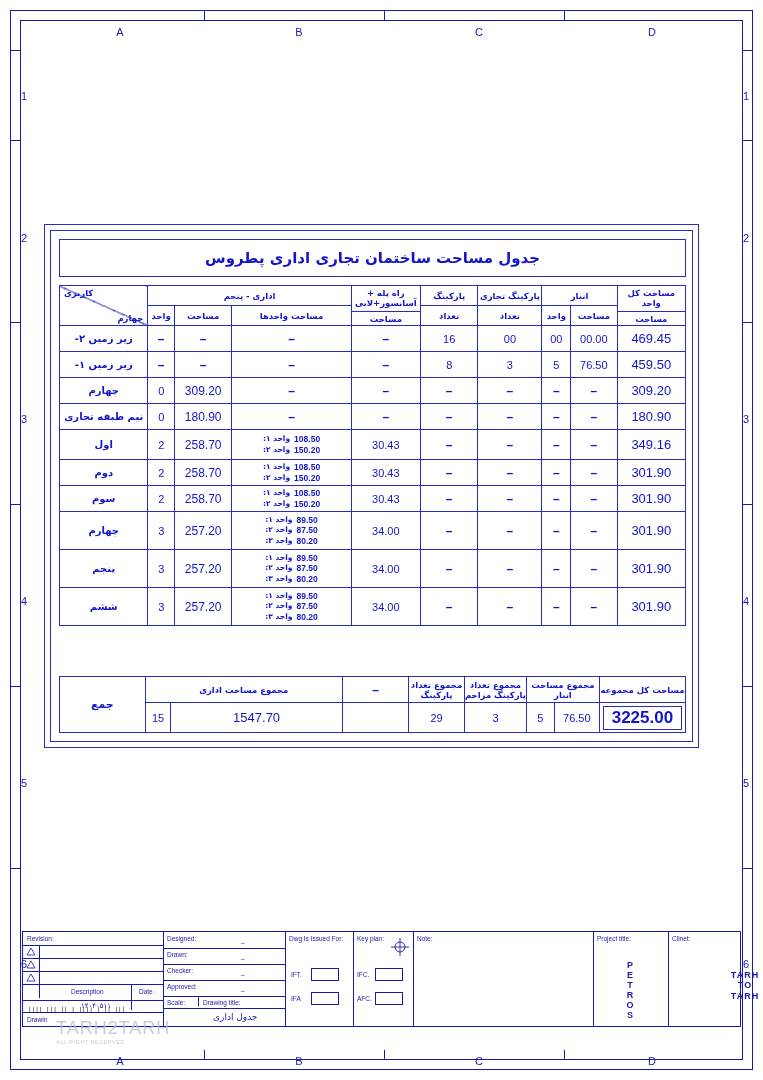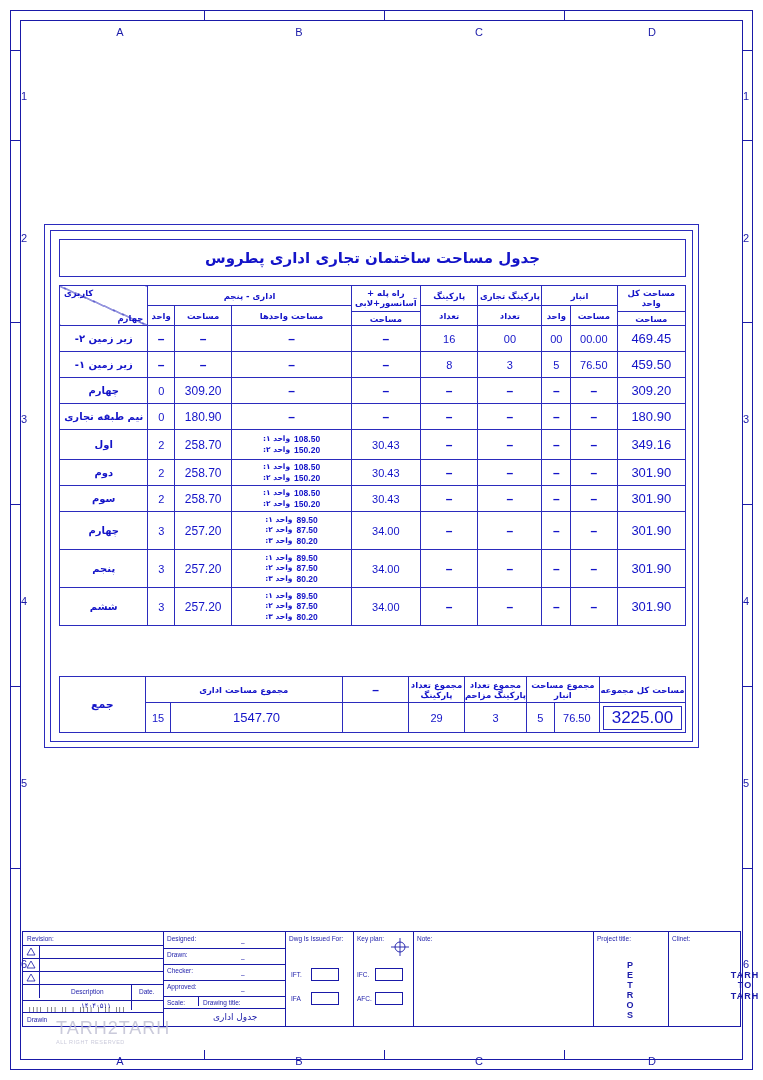--- a/index.html
+++ b/index.html
@@ -121,21 +121,21 @@
     position: relative;
     background:
       linear-gradient(to bottom left, transparent calc(50% - 0.5px), #2b2bbd calc(50% - 0.5px), #2b2bbd calc(50% + 0.5px), transparent calc(50% + 0.5px));
   }
   .corner .tl { position: absolute; top: 2px; left: 4px; font-size: 8.5px; }
   .corner .br { position: absolute; bottom: 2px; right: 4px; font-size: 8.5px; }
 
   .total-big {
     font-size: 17px !important;
     font-family: "Liberation Sans", sans-serif;
-    font-weight: normal;
+    font-weight: bold;
   }
   .total-cell-wrap {
     display: inline-block;
     border: 1px solid #2b2bbd;
     padding: 1px 8px;
   }
 
   
   .titleblock {
     position: absolute;

